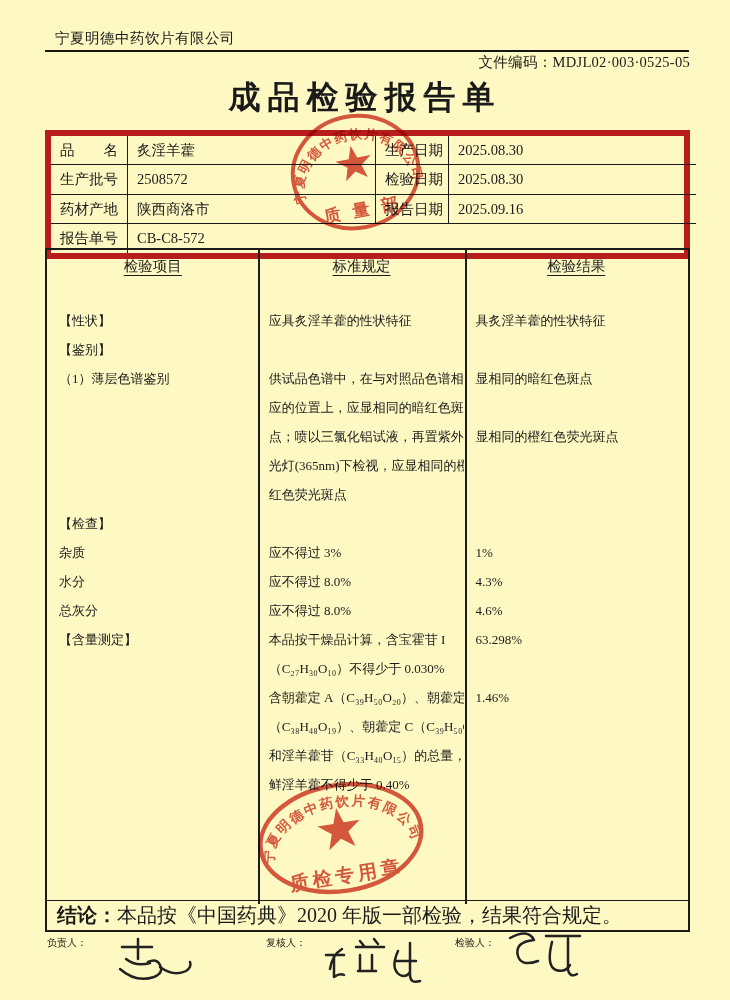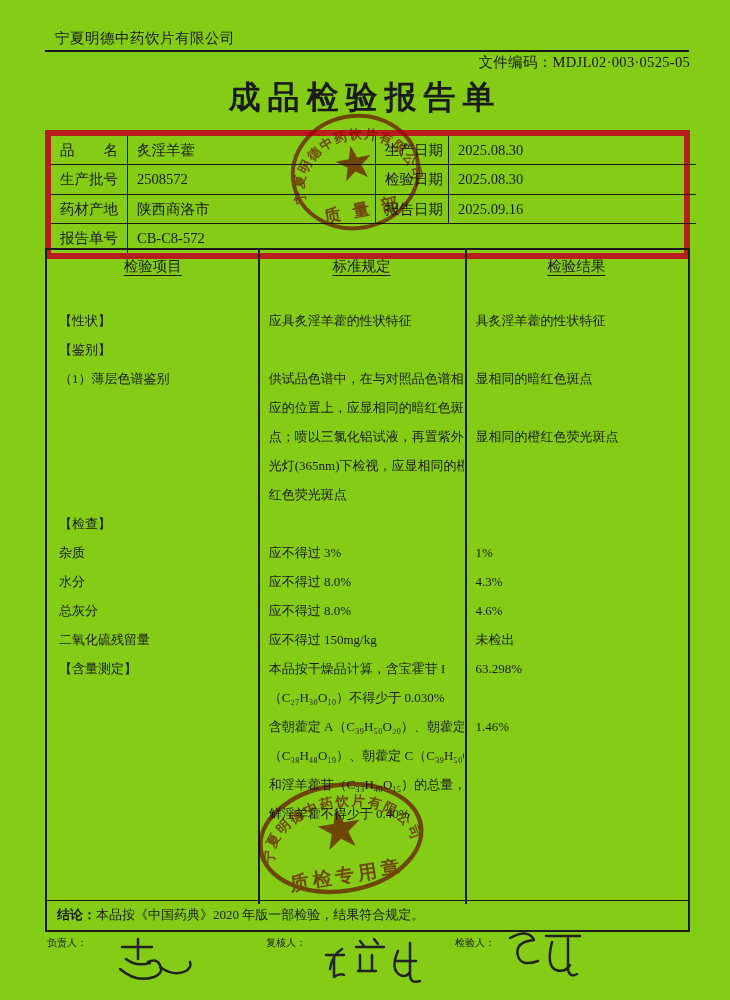--- a/index.html
+++ b/index.html
@@ -1,19 +1,19 @@
 <!DOCTYPE html>
 <html><head>
 <meta charset="utf-8">
 <style>
   * { margin:0; padding:0; box-sizing:border-box; }
   html,body { background:#e8e8e8; }
   .page {
     position:relative; width:730px; height:1000px; margin:0 auto;
-    background:#84cc16; overflow:hidden;
+    background:#fef9c3; overflow:hidden;
     font-family:"Liberation Serif","DejaVu Serif",serif;
     color:#1a1a1a;
   }
   
   .hdr-left { position:absolute; left:55px; top:29px; font-size:14.5px; letter-spacing:.5px; }
   .hdr-right{ position:absolute; right:40px; top:29px; font-size:14.5px; letter-spacing:.3px;margin-top:24px; }
   .hdr-rule { position:absolute; left:45px; top:50px; width:644px; height:2.4px; background:#161616; }
   .doc-title{ position:absolute; left:0; right:0; top:76px; text-align:center;
               font-size:32px; font-weight:bold; letter-spacing:7px; }
   
@@ -34,21 +34,21 @@
   .vline.v2{ left:418px; }
   .mt-head{ display:flex; height:33px; align-items:center; font-size:14.5px; }
   .mt-head span{ display:block; text-align:center; text-decoration:underline; text-underline-offset:4px; }
   .mt-head .h1{ width:213px; } .mt-head .h2{ width:207px; } .mt-head .h3{ width:225px; }
   .mt-body{ flex:1 1 auto; padding-top:23px; overflow:hidden; }
   .ln{ display:flex; height:29px; line-height:29px; white-space:nowrap; }
   .ln .c1{ width:213px; padding-left:12px; overflow:hidden; }
   .ln .c2{ width:207px; padding-left:10px; overflow:hidden; }
   .ln .c3{ width:225px; padding-left:11px; overflow:hidden; }
   .mt-concl{ height:30px; border-top:1.8px solid #1b1b1b; line-height:28px;
-             padding-left:10px; font-size:13px; white-space:nowrap; }
+             padding-left:10px; font-size:20px; white-space:nowrap; }
   .mt-concl b{ font-weight:bold; }
   
   .sig-label{ position:absolute; top:936px; font-size:10px; }
   .sig-svg{ position:absolute; }
   .sig-svg path{ fill:none; stroke:#222; stroke-width:2.5; stroke-linecap:round; stroke-linejoin:round; }
   
   .stamp{ position:absolute; mix-blend-mode:multiply; opacity:.84; pointer-events:none; }
   .stamp text{ fill:#cd392b; }
   .stamp .ring{ fill:none; stroke:#cd392b; }
   .stamp .star{ fill:#cd392b; }
@@ -142,25 +142,20 @@
         </div>
       <div class="ln">
           <span class="c1">水分</span>
           <span class="c2">应不得过 8.0%</span>
           <span class="c3">4.3%</span>
         </div>
       <div class="ln">
           <span class="c1">总灰分</span>
           <span class="c2">应不得过 8.0%</span>
           <span class="c3">4.6%</span>
-        </div>
-      <div class="ln">
-          <span class="c1">二氧化硫残留量</span>
-          <span class="c2">应不得过 150mg/kg</span>
-          <span class="c3">未检出</span>
         </div>
       <div class="ln">
           <span class="c1">【含量测定】</span>
           <span class="c2">本品按干燥品计算，含宝霍苷 I</span>
           <span class="c3">63.298%</span>
         </div>
       <div class="ln">
           <span class="c1"></span>
           <span class="c2">（C₂₇H₃₀O₁₀）不得少于 0.030%</span>
           <span class="c3"></span>

